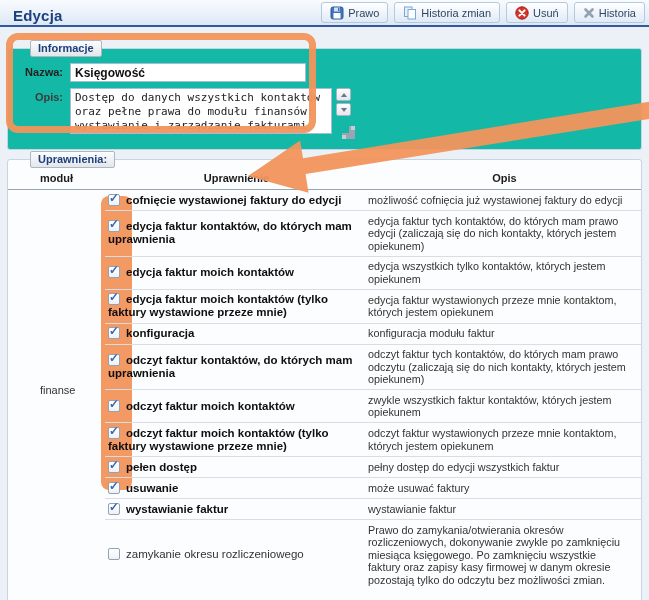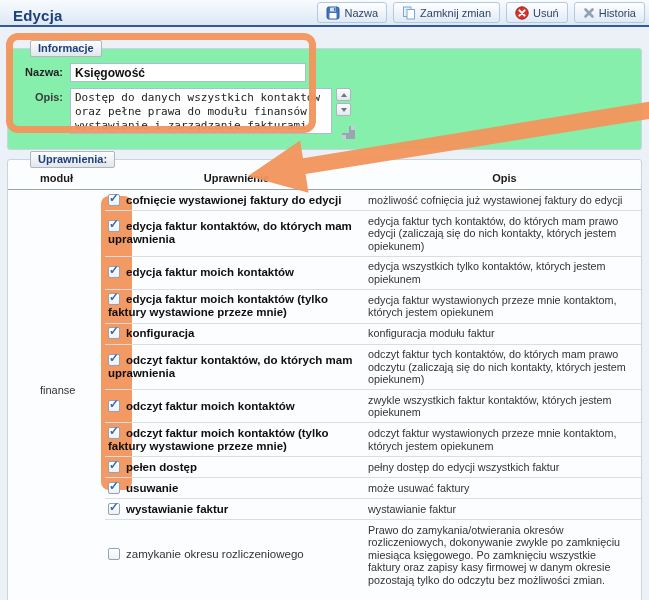--- a/index.html
+++ b/index.html
@@ -17,21 +17,21 @@
   .toolbar{ display:flex; gap:6px; align-items:center; }
   .btn{ display:flex; align-items:center; gap:4px; height:21px; padding:0 8px;
         font-family:"Liberation Sans",sans-serif; font-size:11px; color:#2f4663;
         background:linear-gradient(#ffffff,#e0eaf6); border:1px solid #b4c8e0;
         border-radius:3px; cursor:pointer; }
   .btn svg{ display:block; }
 
   
   .content{ padding-top:21px; }
   .fieldset{ position:relative; margin:0 7px; border:1px solid #c8d4e2; border-radius:3px;
-             background:#86efac; }
+             background:#14b8a6; }
   .legend{ position:absolute; top:-9px; left:22px; padding:1px 7px 2px;
            font-size:11px; font-weight:bold; color:#1c3f7e;
            background:linear-gradient(#fcfdfd,#e3e6ea); border:1px solid #aeb6c0;
            border-radius:2px; }
 
   .info-fs{ padding:14px 10px 9px; }
   .form-row{ display:flex; align-items:flex-start; margin-bottom:6px; }
   .flabel{ width:52px; text-align:right; padding-right:7px; font-size:11px; color:#3c3c3c;
            padding-top:3px;font-weight:bold; }
   .flabel.bold{ font-weight:bold; color:#222; }
@@ -91,28 +91,28 @@
   <div class="titlebar">
     <div class="title">Edycja</div>
     <div class="toolbar">
       <button class="btn">
         <svg width="14" height="14" viewBox="0 0 14 14">
           <rect x="1" y="1" width="12" height="12" rx="2" fill="#4272b8" stroke="#2f5a9e"></rect>
           <rect x="4" y="1.5" width="6" height="4" fill="#cfe3f7"></rect>
           <rect x="3.5" y="7" width="7" height="5.5" fill="#ffffff"></rect>
           <rect x="8" y="2" width="1.5" height="3" fill="#4272b8"></rect>
         </svg>
-        <span>Nazwa</span>
+        <span>Prawo</span>
       </button>
       <button class="btn">
         <svg width="14" height="14" viewBox="0 0 14 14">
           <rect x="1.5" y="1" width="7.5" height="9.5" fill="#e8f1fa" stroke="#7ba7d7"></rect>
           <rect x="5" y="3.5" width="7.5" height="9.5" fill="#ffffff" stroke="#7ba7d7"></rect>
         </svg>
-        <span>Zamknij zmian</span>
+        <span>Historia zmian</span>
       </button>
       <button class="btn">
         <svg width="14" height="14" viewBox="0 0 14 14">
           <circle cx="7" cy="7" r="6.2" fill="#d6352b" stroke="#a61f17"></circle>
           <path d="M4.4 4.4 L9.6 9.6 M9.6 4.4 L4.4 9.6" stroke="#ffffff" stroke-width="2" stroke-linecap="round"></path>
         </svg>
         <span>Usuń</span>
       </button>
       <button class="btn">
         <svg width="12" height="12" viewBox="0 0 12 12">

